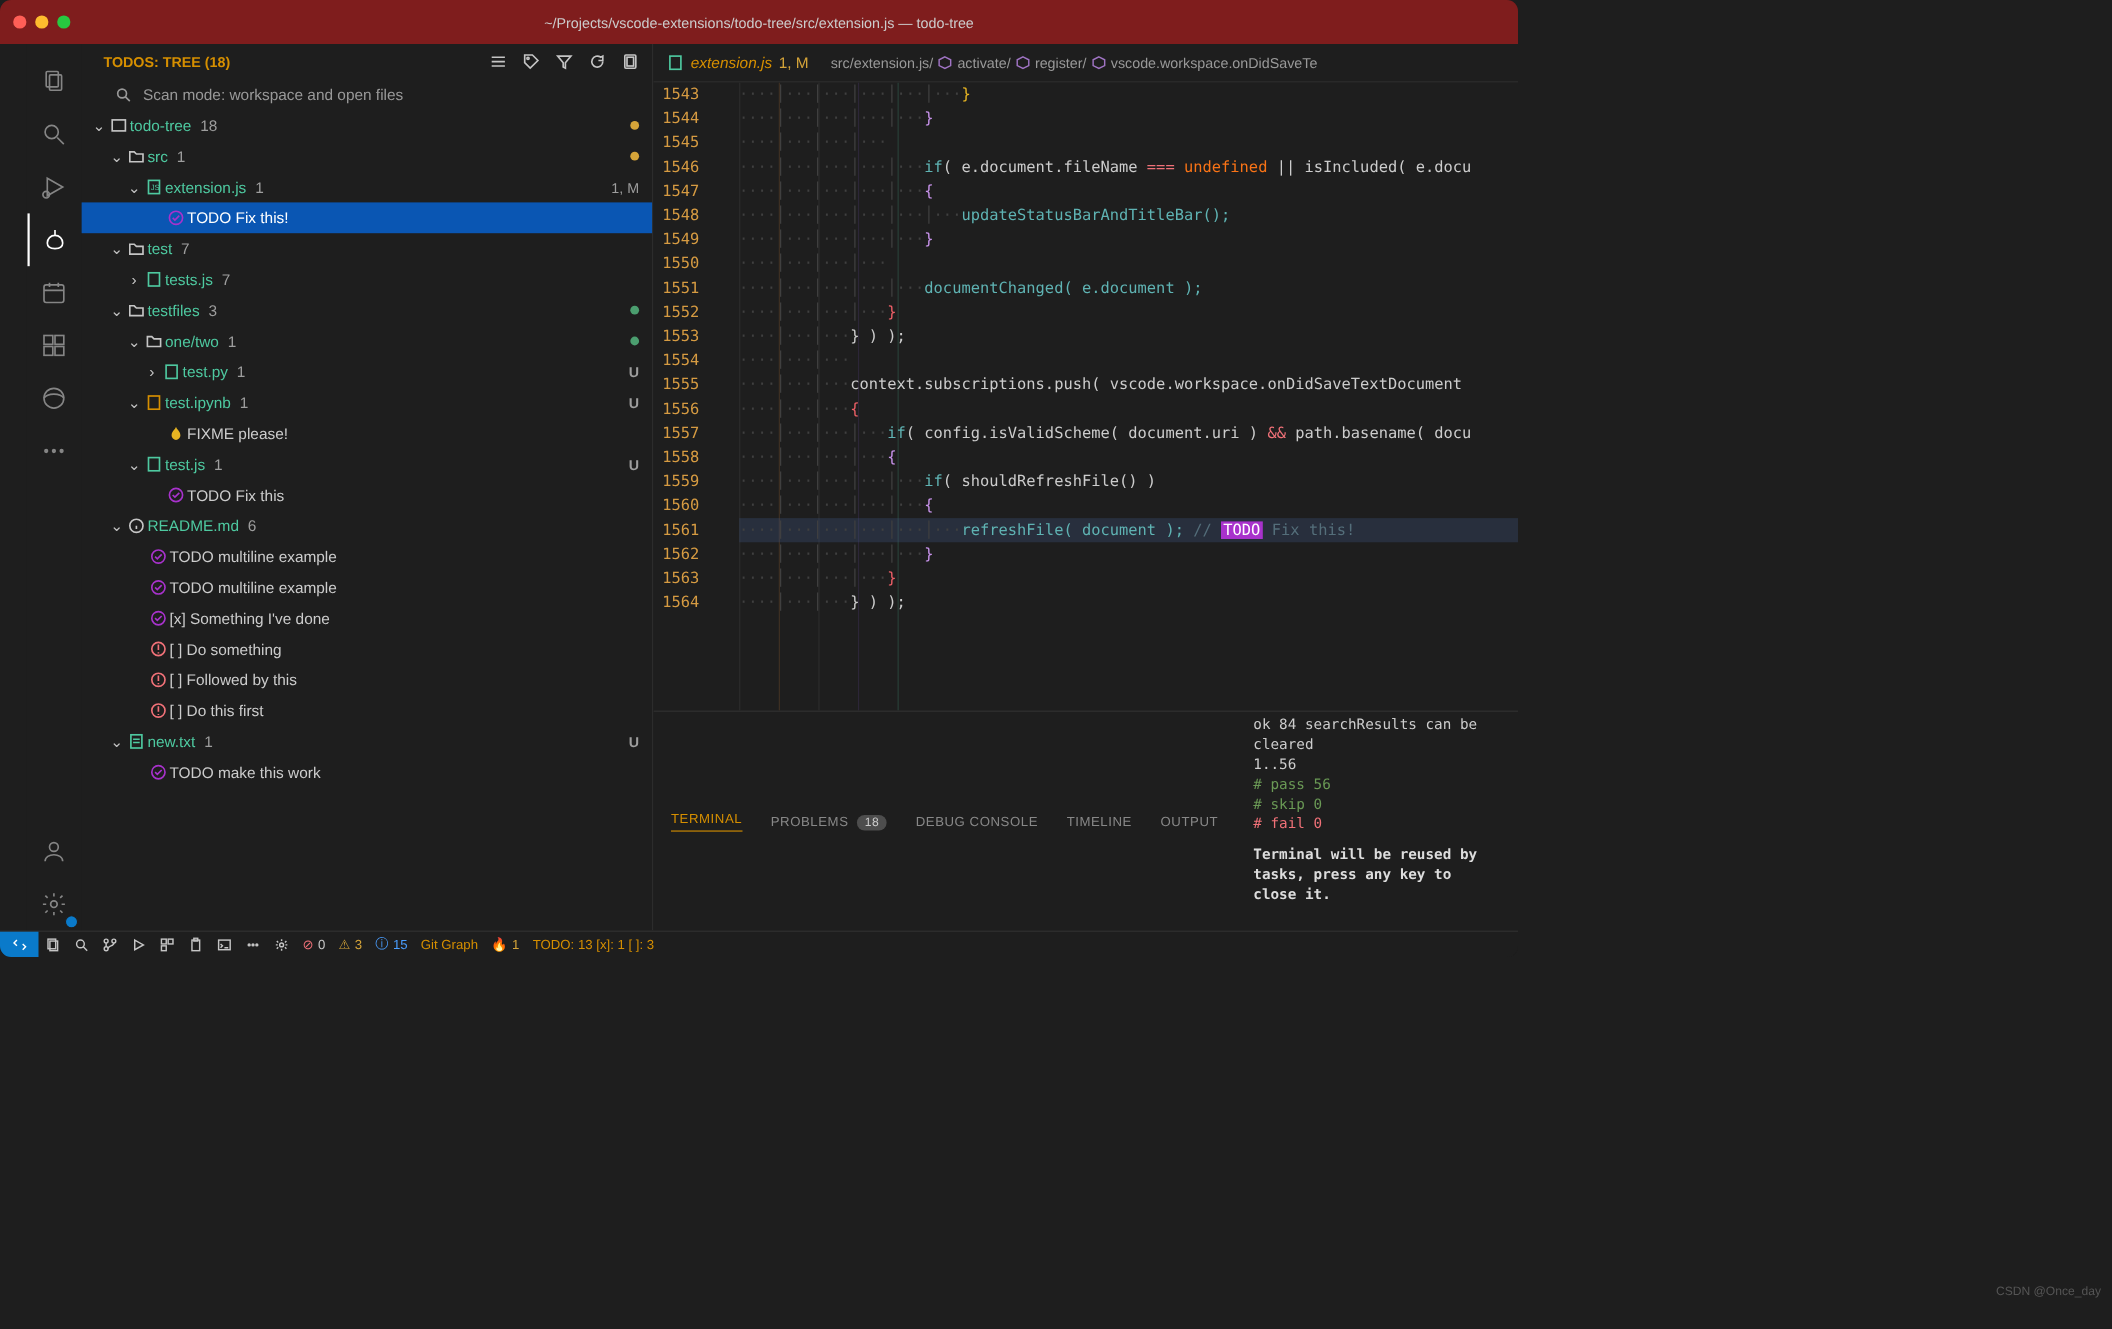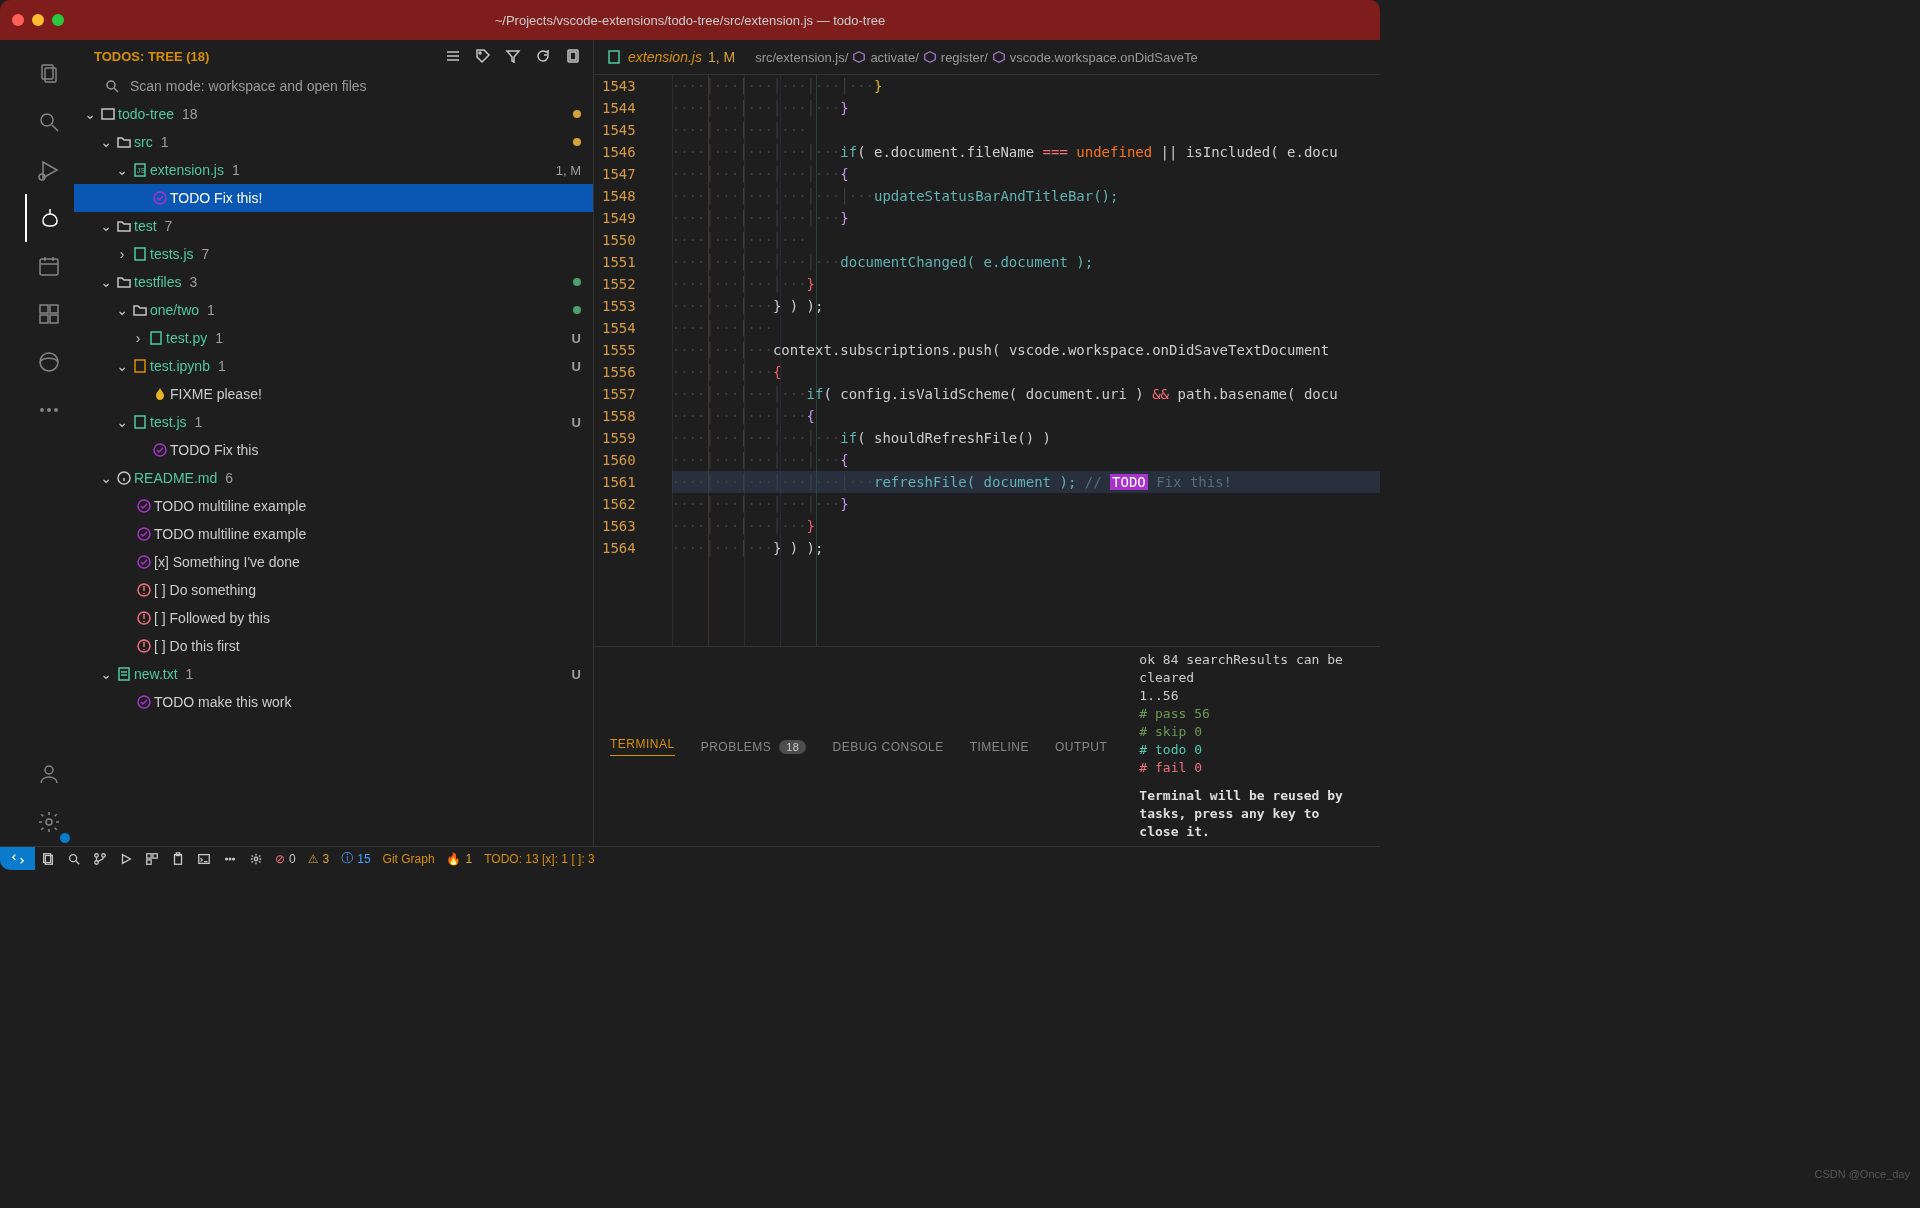--- a/index.html
+++ b/index.html
@@ -682,21 +682,20 @@
           <span class="panel-tab"><span>PROBLEMS</span> <span class="badge">18</span></span>
           <span class="panel-tab">DEBUG CONSOLE</span>
           <span class="panel-tab">TIMELINE</span>
           <span class="panel-tab">OUTPUT</span>
         </div>
         <div class="terminal-body">
           <div>ok 84 searchResults can be cleared</div>
           <div>1..56</div>
           <div class="term-green"># pass 56</div>
           <div class="term-green"># skip 0</div>
-          <div class="term-cyan"># todo 0</div>
           <div class="term-red"># fail 0</div>
           <div style="height:10px"></div>
           <div class="term-white">Terminal will be reused by tasks, press any key to close it.</div>
         </div>
       </div>
     </div>
   </div>
 
   <div class="statusbar">
     <div class="sb-remote">

